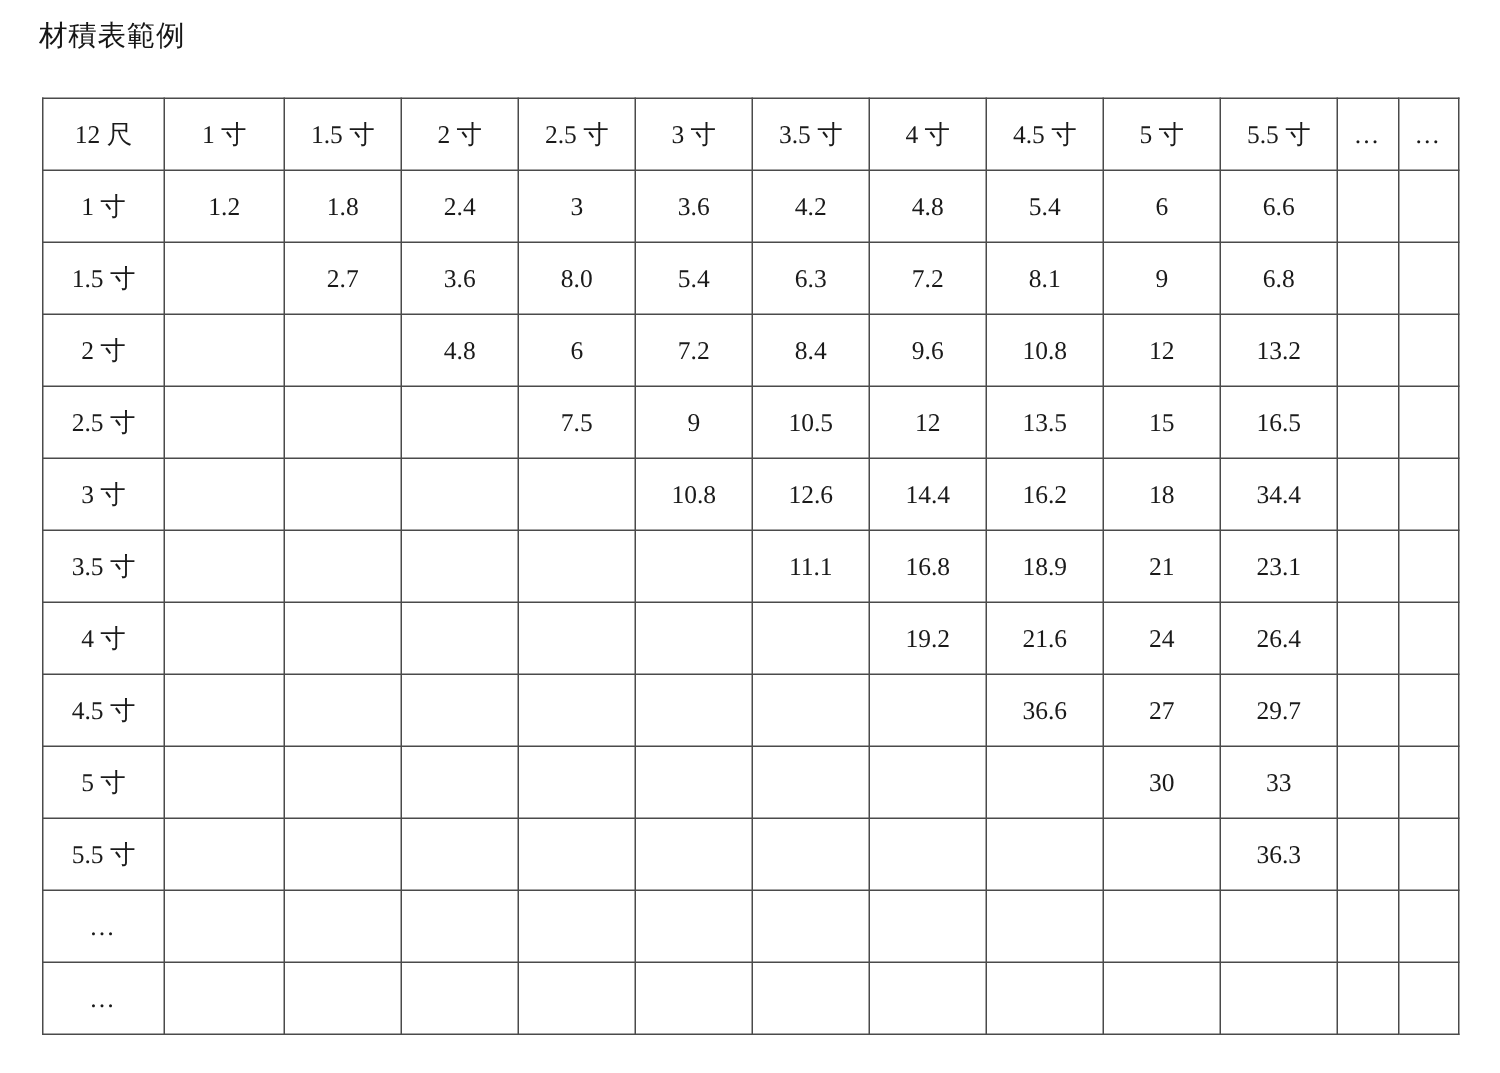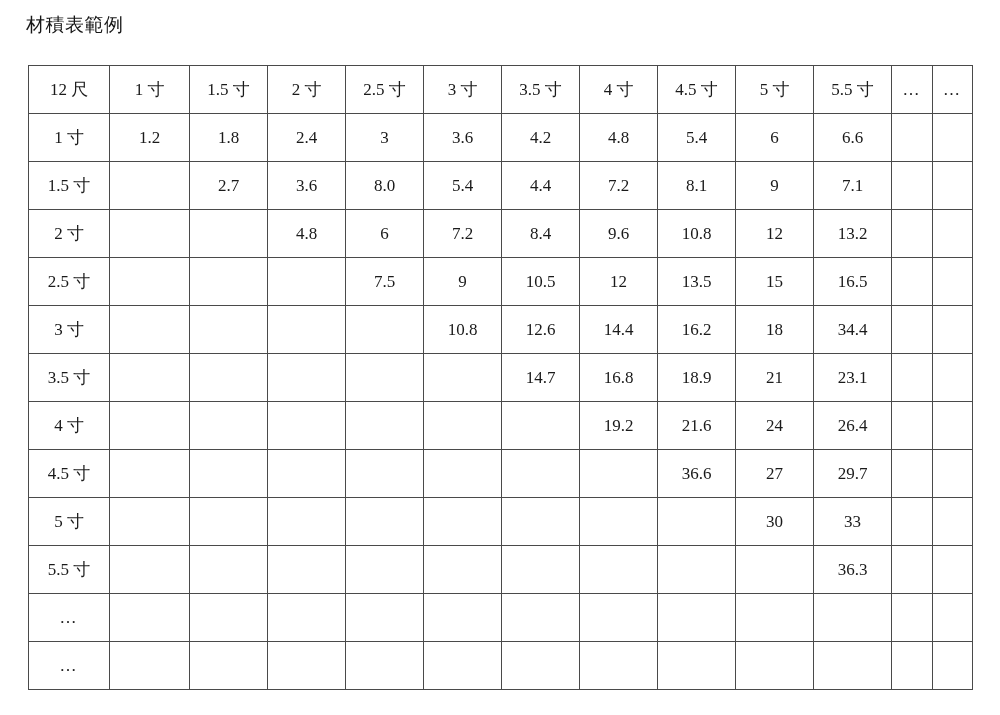--- a/index.html
+++ b/index.html
@@ -137,25 +137,25 @@
             <td class="data-cell"></td>
             <td class="data-cell"></td>
           </tr>
           <tr>
             <td class="row-head">1.5 寸</td>
             <td class="data-cell"></td>
             <td class="data-cell">2.7</td>
             <td class="data-cell">3.6</td>
             <td class="data-cell">8.0</td>
             <td class="data-cell">5.4</td>
-            <td class="data-cell">4.4</td>
+            <td class="data-cell">6.3</td>
             <td class="data-cell">7.2</td>
             <td class="data-cell">8.1</td>
             <td class="data-cell">9</td>
-            <td class="data-cell">7.1</td>
+            <td class="data-cell">6.8</td>
             <td class="data-cell"></td>
             <td class="data-cell"></td>
           </tr>
           <tr>
             <td class="row-head">2 寸</td>
             <td class="data-cell"></td>
             <td class="data-cell"></td>
             <td class="data-cell">4.8</td>
             <td class="data-cell">6</td>
             <td class="data-cell">7.2</td>
@@ -197,21 +197,21 @@
             <td class="data-cell"></td>
             <td class="data-cell"></td>
           </tr>
           <tr>
             <td class="row-head">3.5 寸</td>
             <td class="data-cell"></td>
             <td class="data-cell"></td>
             <td class="data-cell"></td>
             <td class="data-cell"></td>
             <td class="data-cell"></td>
-            <td class="data-cell">14.7</td>
+            <td class="data-cell">11.1</td>
             <td class="data-cell">16.8</td>
             <td class="data-cell">18.9</td>
             <td class="data-cell">21</td>
             <td class="data-cell">23.1</td>
             <td class="data-cell"></td>
             <td class="data-cell"></td>
           </tr>
           <tr>
             <td class="row-head">4 寸</td>
             <td class="data-cell"></td>

